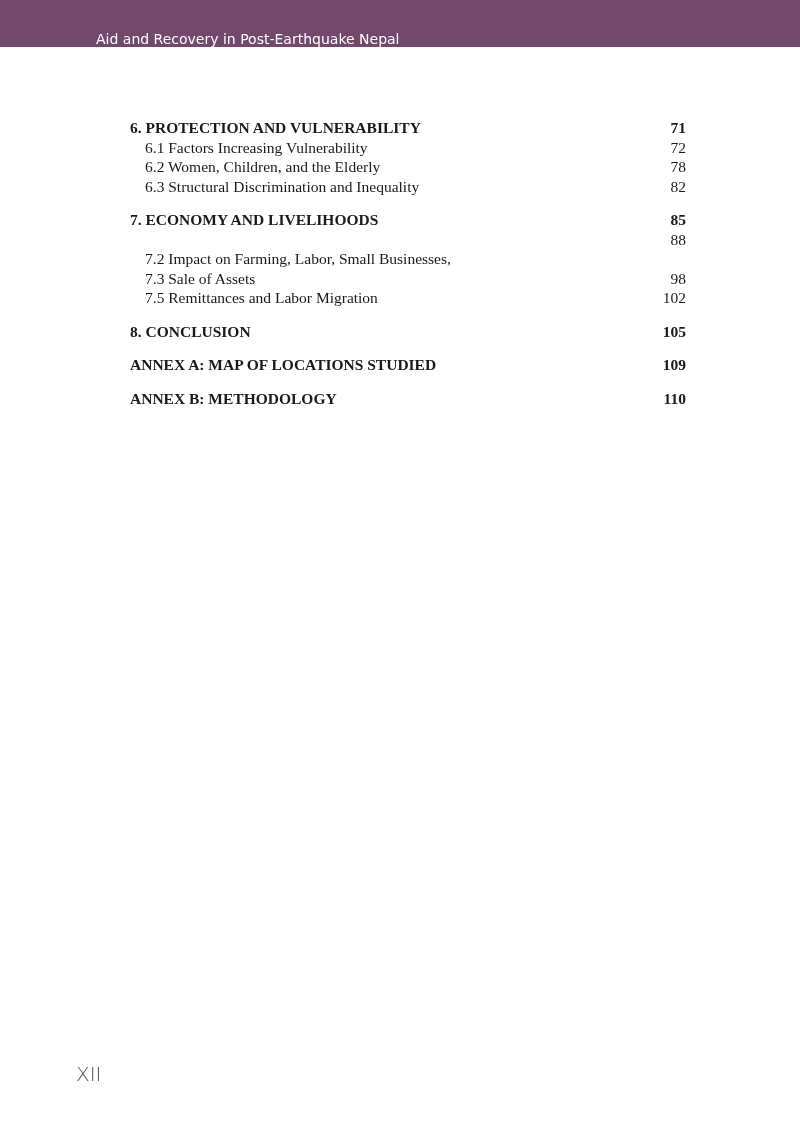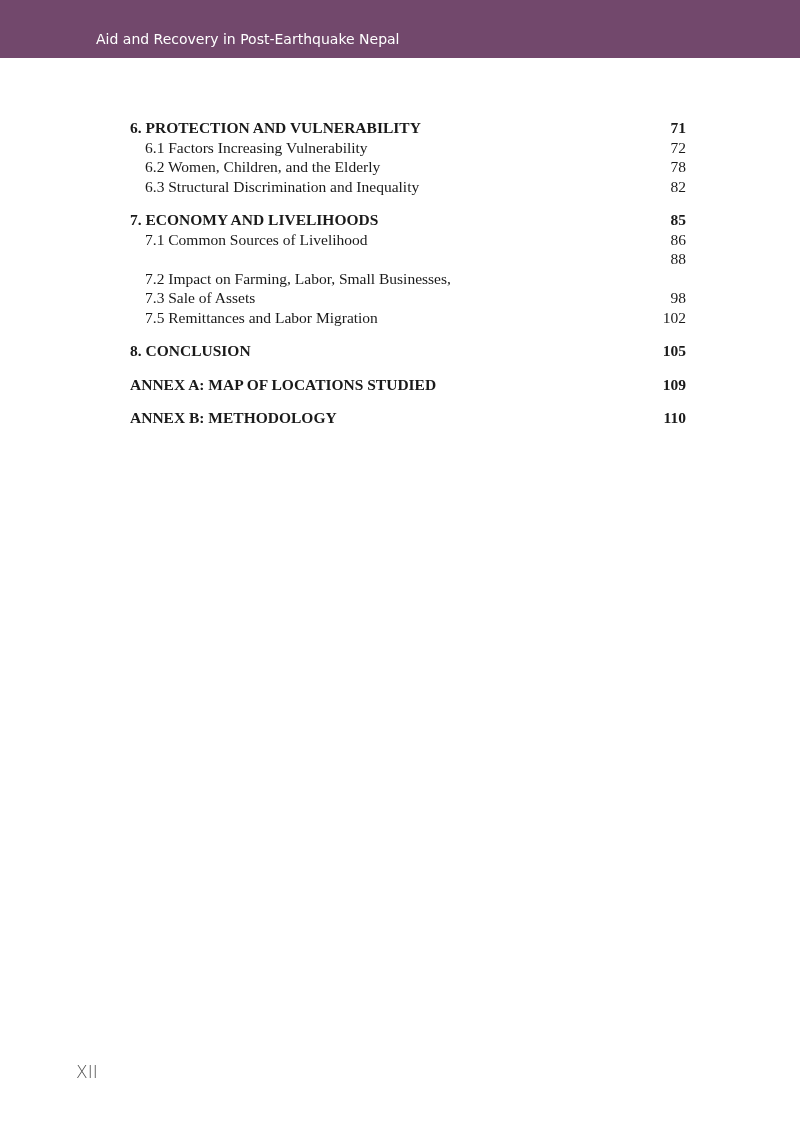--- a/index.html
+++ b/index.html
@@ -1,27 +1,27 @@
 <!DOCTYPE html>
 <html><head>
 <meta charset="utf-8">
 <style>
   html, body { margin:0; padding:0; }
   body { width:800px; height:1131px; background:#ffffff; position:relative; overflow:hidden; }
-  .header-bar { position:absolute; left:0; top:0; width:800px; height:58px; background:#72486c; }
+  .header-bar { position:absolute; left:0; top:0; width:800px; height:47px; background:#72486c; }
   .header-title { position:absolute; left:96px; top:31px; font-family:"DejaVu Sans", sans-serif; font-size:14px; color:#ffffff; letter-spacing:0px; }
   .toc { position:absolute; left:130px; top:118px; width:556px; font-family:"Liberation Serif", serif; color:#1a1a1a; }
   .row { display:flex; justify-content:space-between; align-items:flex-start; font-size:15.5px; line-height:19.5px; }
   .row.main { font-weight:bold; }
   .row.gap { margin-top:14px; }
   .row.sub .lbl { padding-left:15px; }
   .lbl { white-space:pre-line; }
   .lbl .cont { display:block; padding-left:24px; }
   .pg { text-align:right; min-width:40px; }
-  .folio { position:absolute; left:76px; top:1062px; font-family:"DejaVu Sans", sans-serif; font-size:17px; color:#555555; font-weight:300; }
+  .folio { position:absolute; left:76px; top:1062px; font-family:"DejaVu Sans", sans-serif; font-size:20px; color:#555555; font-weight:300; }
 </style>
 </head>
 <body>
 
 <div class="header-bar">
   <span class="header-title">Aid and Recovery in Post-Earthquake Nepal</span>
 </div>
 
 <div class="toc">
   <div class="row main">
@@ -37,24 +37,20 @@
     <span class="pg">78</span>
   </div>
   <div class="row sub">
     <span class="lbl">6.3 Structural Discrimination and Inequality</span>
     <span class="pg">82</span>
   </div>
 
   <div class="row main gap">
     <span class="lbl">7. ECONOMY AND LIVELIHOODS</span>
     <span class="pg">85</span>
-  </div>
-  <div class="row sub">
-    <span class="lbl">7.1 Common Sources of Livelihood</span>
-    <span class="pg">86</span>
   </div>
   <div class="row sub">
     <span class="lbl">
       <span>7.2 Impact on Farming, Labor, Small Businesses,</span>
     </span>
     <span class="pg">88</span>
   </div>
   <div class="row sub">
     <span class="lbl">7.3 Sale of Assets</span>
     <span class="pg">98</span>

